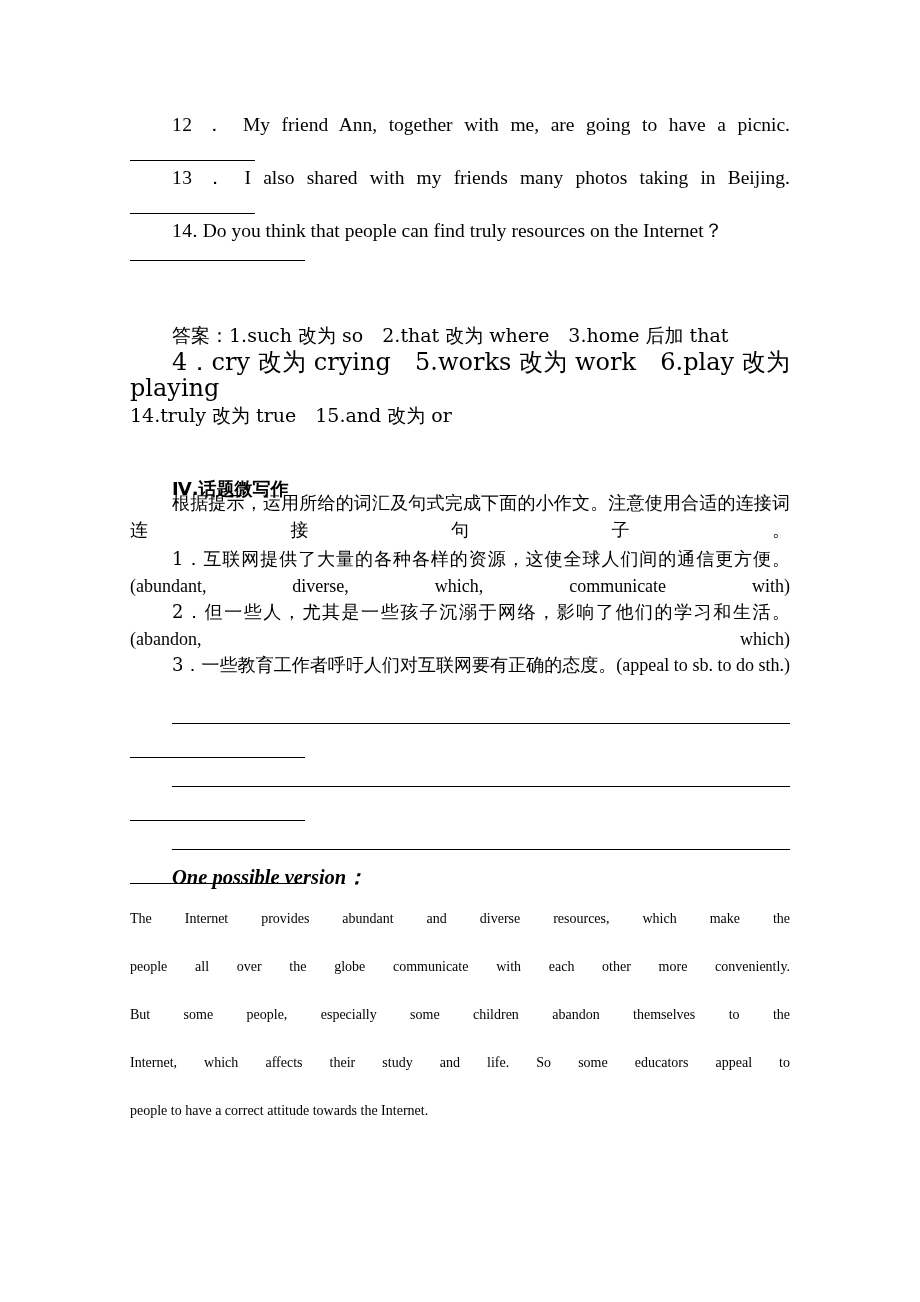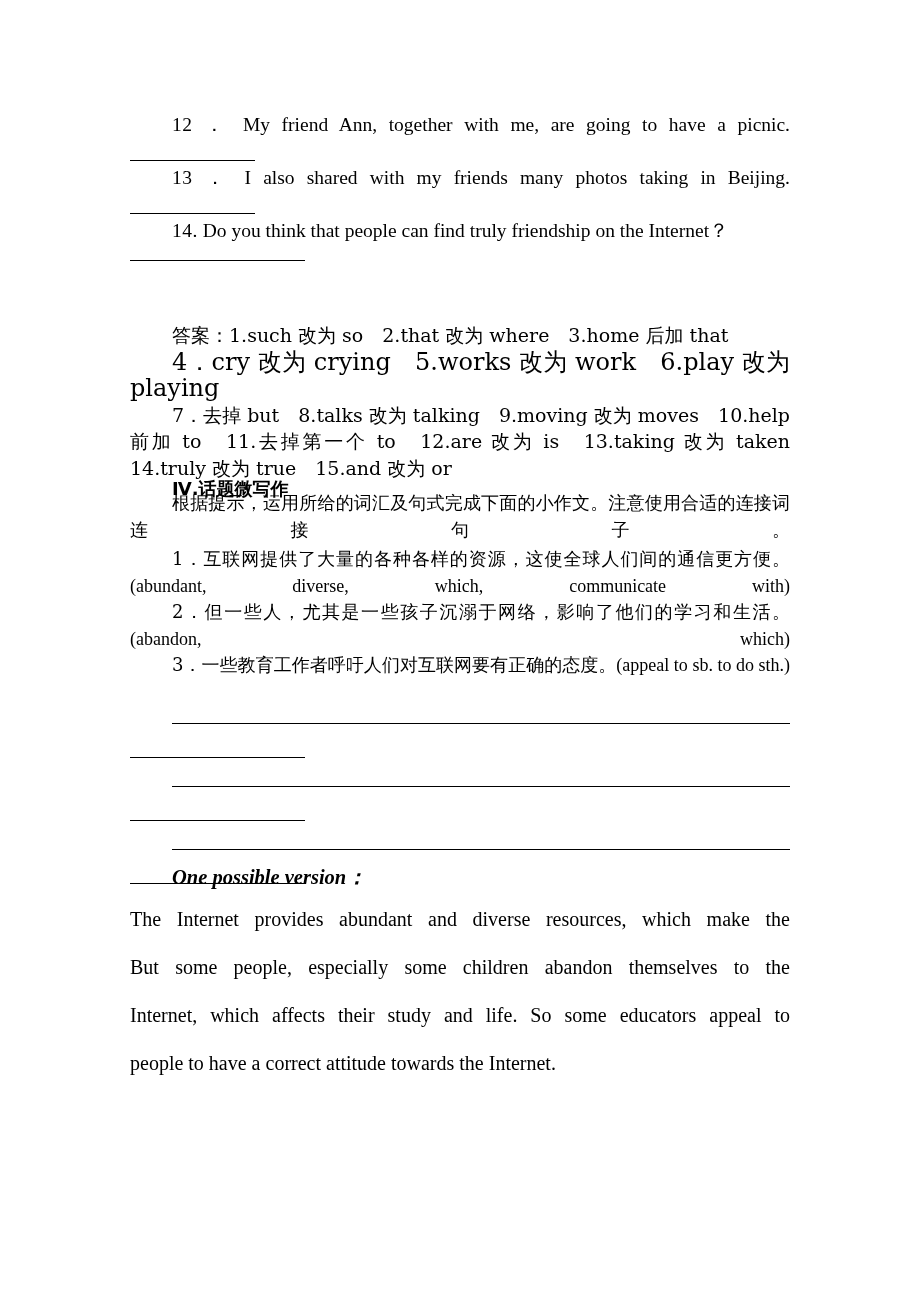--- a/index.html
+++ b/index.html
@@ -96,21 +96,21 @@
     font-size: 20.5px;
     line-height: 30px;
     text-indent: 42px;
     margin: 0;
   }
 
   
   .comp {
     text-align: justify;
     text-align-last: left;
-    font-size: 20px;
+    font-size: 14px;
     line-height: 48px;
     margin: 0;
     text-indent: 0;
   }
   .comp-line {
     display: block;
     text-align: justify;
     text-align-last: justify;
     height: 48px;
   }
@@ -126,29 +126,28 @@
 
   <div class="blk" style="top:112px;">
     <p class="jp jp-full"><span class="numsp">12 ．</span>&nbsp;<span>My friend Ann, together with me, are going to have a picnic.</span><span class="fill fill-125"></span></p>
   </div>
 
   <div class="blk" style="top:165px;">
     <p class="jp jp-full"><span class="numsp">13 ．</span>&nbsp;<span>I also shared with my friends many photos taking in Beijing.</span><span class="fill fill-125"></span></p>
   </div>
 
   <div class="blk" style="top:218px;">
-    <p class="jp"><span class="numsp">14.</span>&nbsp;<span>Do you think that people can find truly friendship on the Internet？</span></p>
+    <p class="jp"><span class="numsp">14.</span>&nbsp;<span>Do you think that people can find truly resources on the Internet？</span></p>
     <div class="rule rule-short" style="margin-top:15px;"></div>
   </div>
 
 
   <div class="blk" style="top:322px;">
     <p class="jp cn-serif" style="font-size:19px;"><span class="ans-label">答案：</span><span>1.such 改为 so　2.that 改为 where　3.home 后加 that</span></p>
     <p class="jp cn-serif" style="font-size:24px;"><span>4．cry 改为 crying　5.works 改为 work　6.play 改为 playing</span></p>
-    <p class="jp jp-full cn-serif" style="font-size:19px;"><span>7．去掉 but　8.talks 改为 talking　9.moving 改为 moves　10.help 前加 to　11.去掉第一个 to　12.are 改为 is　13.taking 改为 taken</span></p>
     <p class="jp noindent cn-serif" style="font-size:19px;"><span>14.truly 改为 true　15.and 改为 or</span></p>
   </div>
 
   <div class="blk" style="top:476px;">
     <p class="heading">Ⅳ.话题微写作</p>
   </div>
 
   <div class="blk" style="top:490px;">
     <p class="jp jp-full cn">根据提示，运用所给的词汇及句式完成下面的小作文。注意使用合适的连接词连接句子。</p>
   </div>
@@ -174,19 +173,20 @@
     <div class="rule rule-short" style="margin-top:33px;"></div>
   </div>
 
   <div class="blk" style="top:862px;">
     <p class="opv">One possible version：</p>
   </div>
 
   <div class="blk" style="top:895px;">
     <div class="comp">
       <span class="comp-line">The Internet provides abundant and diverse resources, which make the</span>
+      <span class="comp-line">people all over the globe communicate with each other more conveniently.</span>
       <span class="comp-line">But some people, especially some children abandon themselves to the</span>
       <span class="comp-line">Internet, which affects their study and life. So some educators appeal to</span>
       <span class="comp-line last">people to have a correct attitude towards the Internet.</span>
     </div>
   </div>
 
 </div>
 
 </body></html>

